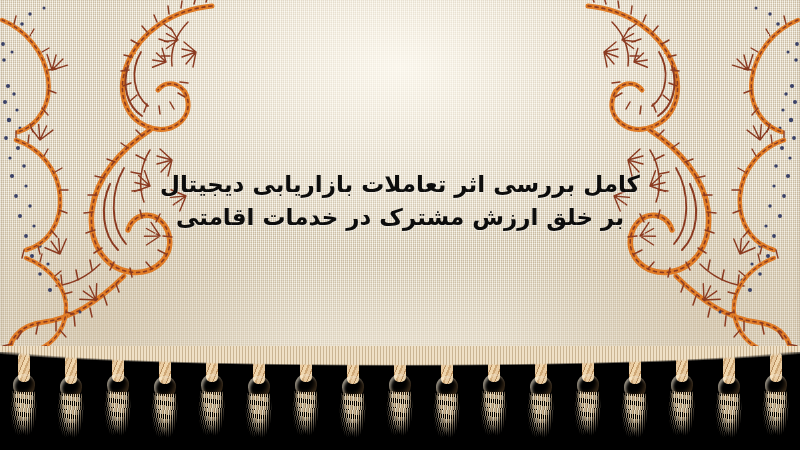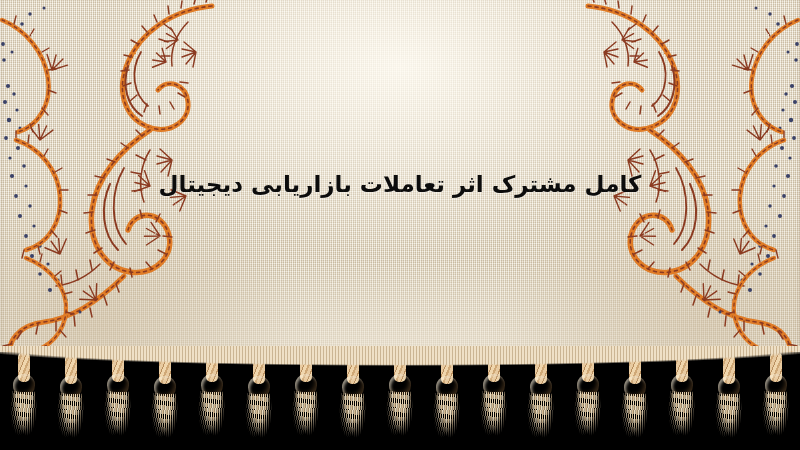--- a/index.html
+++ b/index.html
@@ -421,21 +421,22 @@
         <path d="M26 258 C52 268 68 290 66 312 C64 332 50 348 30 352" stroke="#8b3a20" stroke-width="1.3" stroke-dasharray="3 4"></path>
         <g stroke="#8b3a20" stroke-width="1.3">
           <path d="M40 262 L42 254 M55 276 L61 271 M64 294 L72 292 M66 312 L74 314 M60 330 L66 337
                    M46 346 L48 354"></path>
         </g>
       </g>
     </g>
   </svg>
 
   <div class="title-block">
-    <span class="title-line">کامل مشترک اثر تعاملات بازاریابی دیجیتال</span>
+    <span class="title-line">کامل بررسی اثر تعاملات بازاریابی دیجیتال</span>
+    <span class="title-line">بر خلق ارزش مشترک در خدمات اقامتی</span>
   </div>
 
   <div class="fringe-band" id="fringe">
       <div class="tassel" style="left: 8.52941px; top: 0px;">
         <div class="cord"></div>
         <div class="knot"></div>
         <div class="skirt"></div>
         <div class="skirt b"></div>
       </div>
       <div class="tassel" style="left: 55.5882px; top: 2px;">

